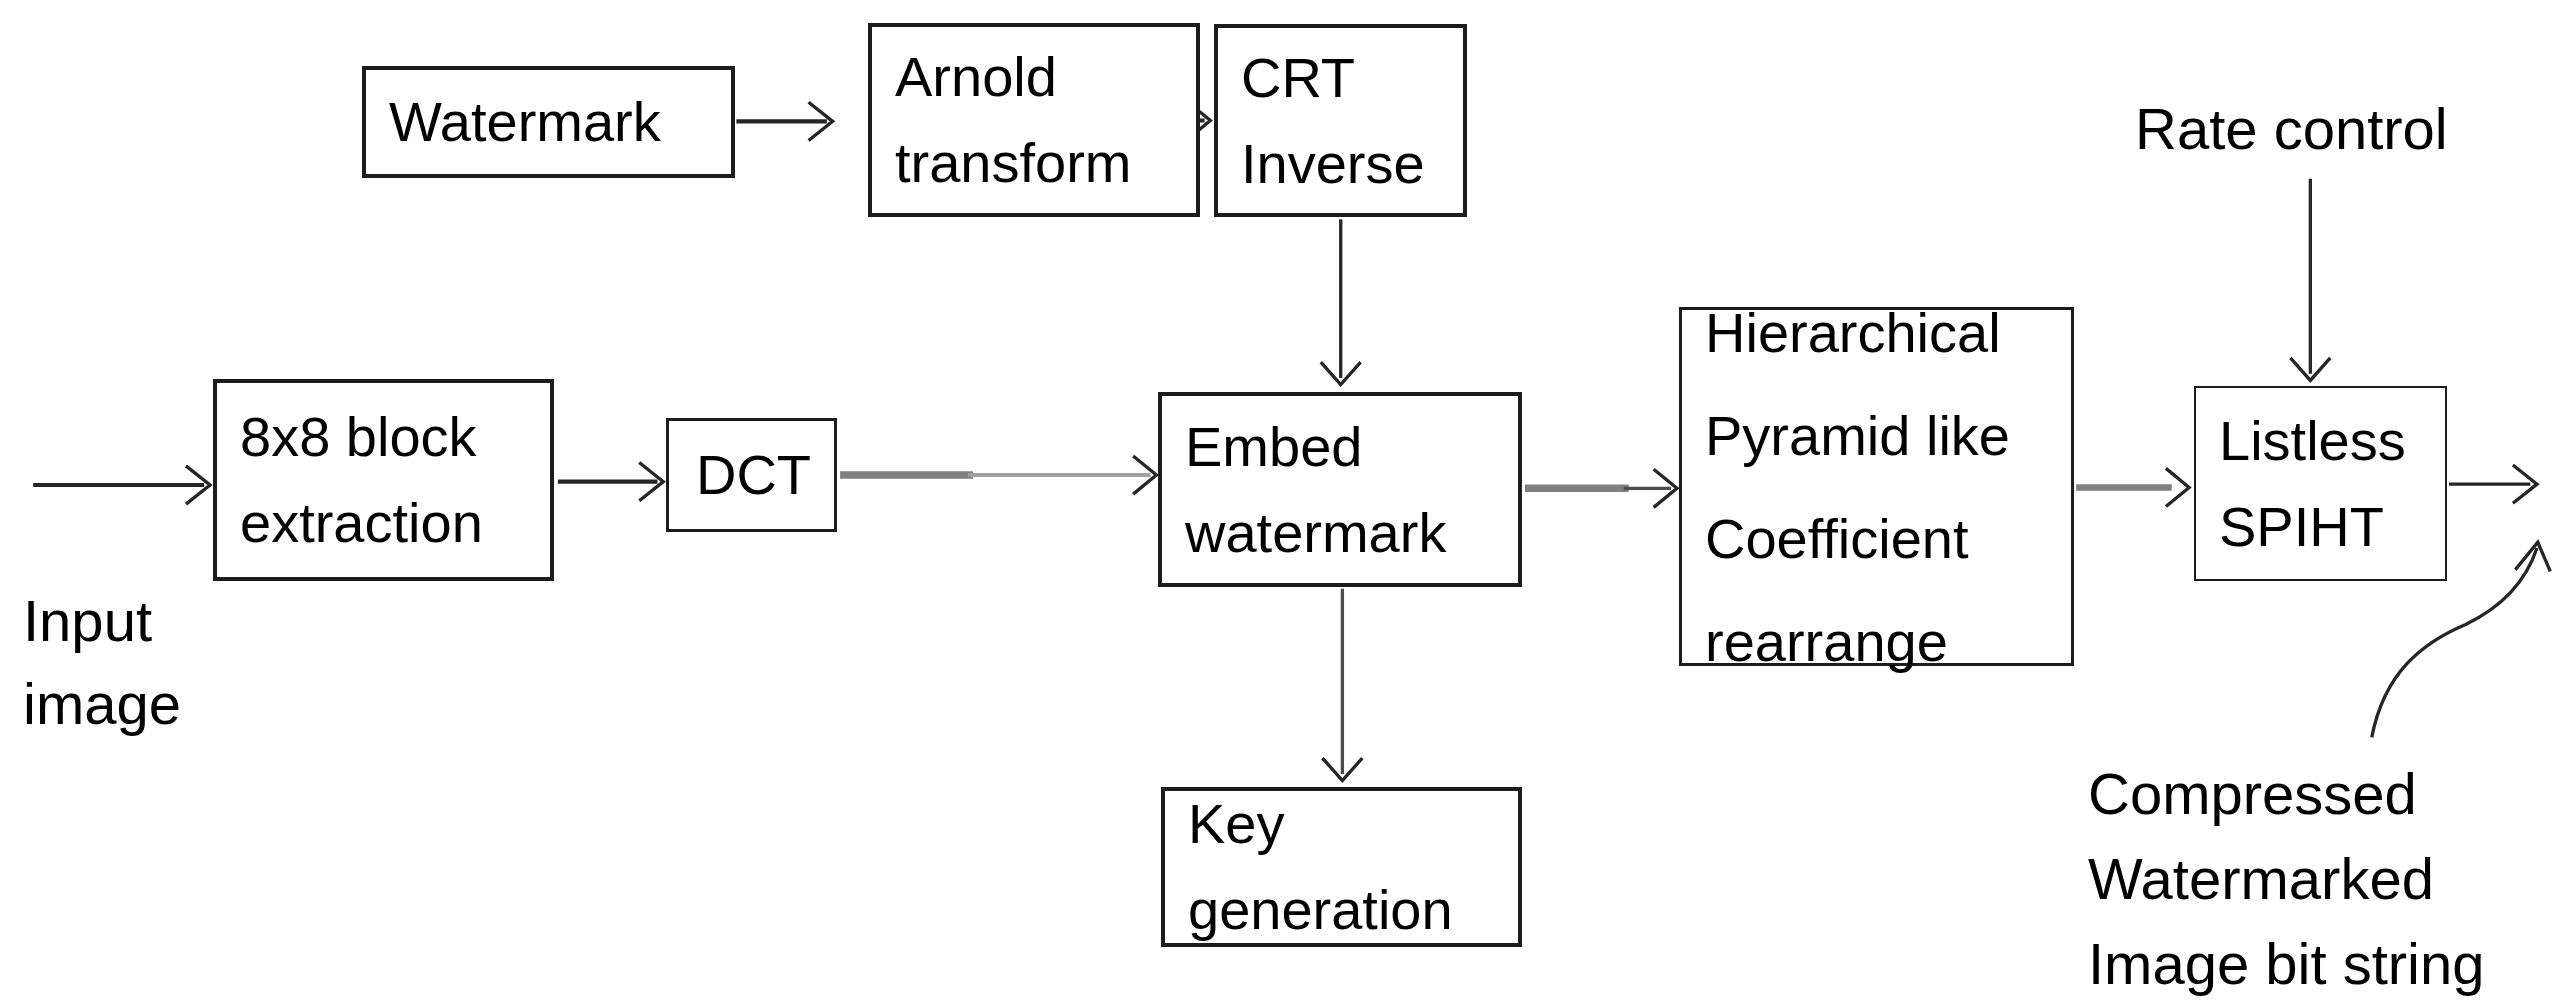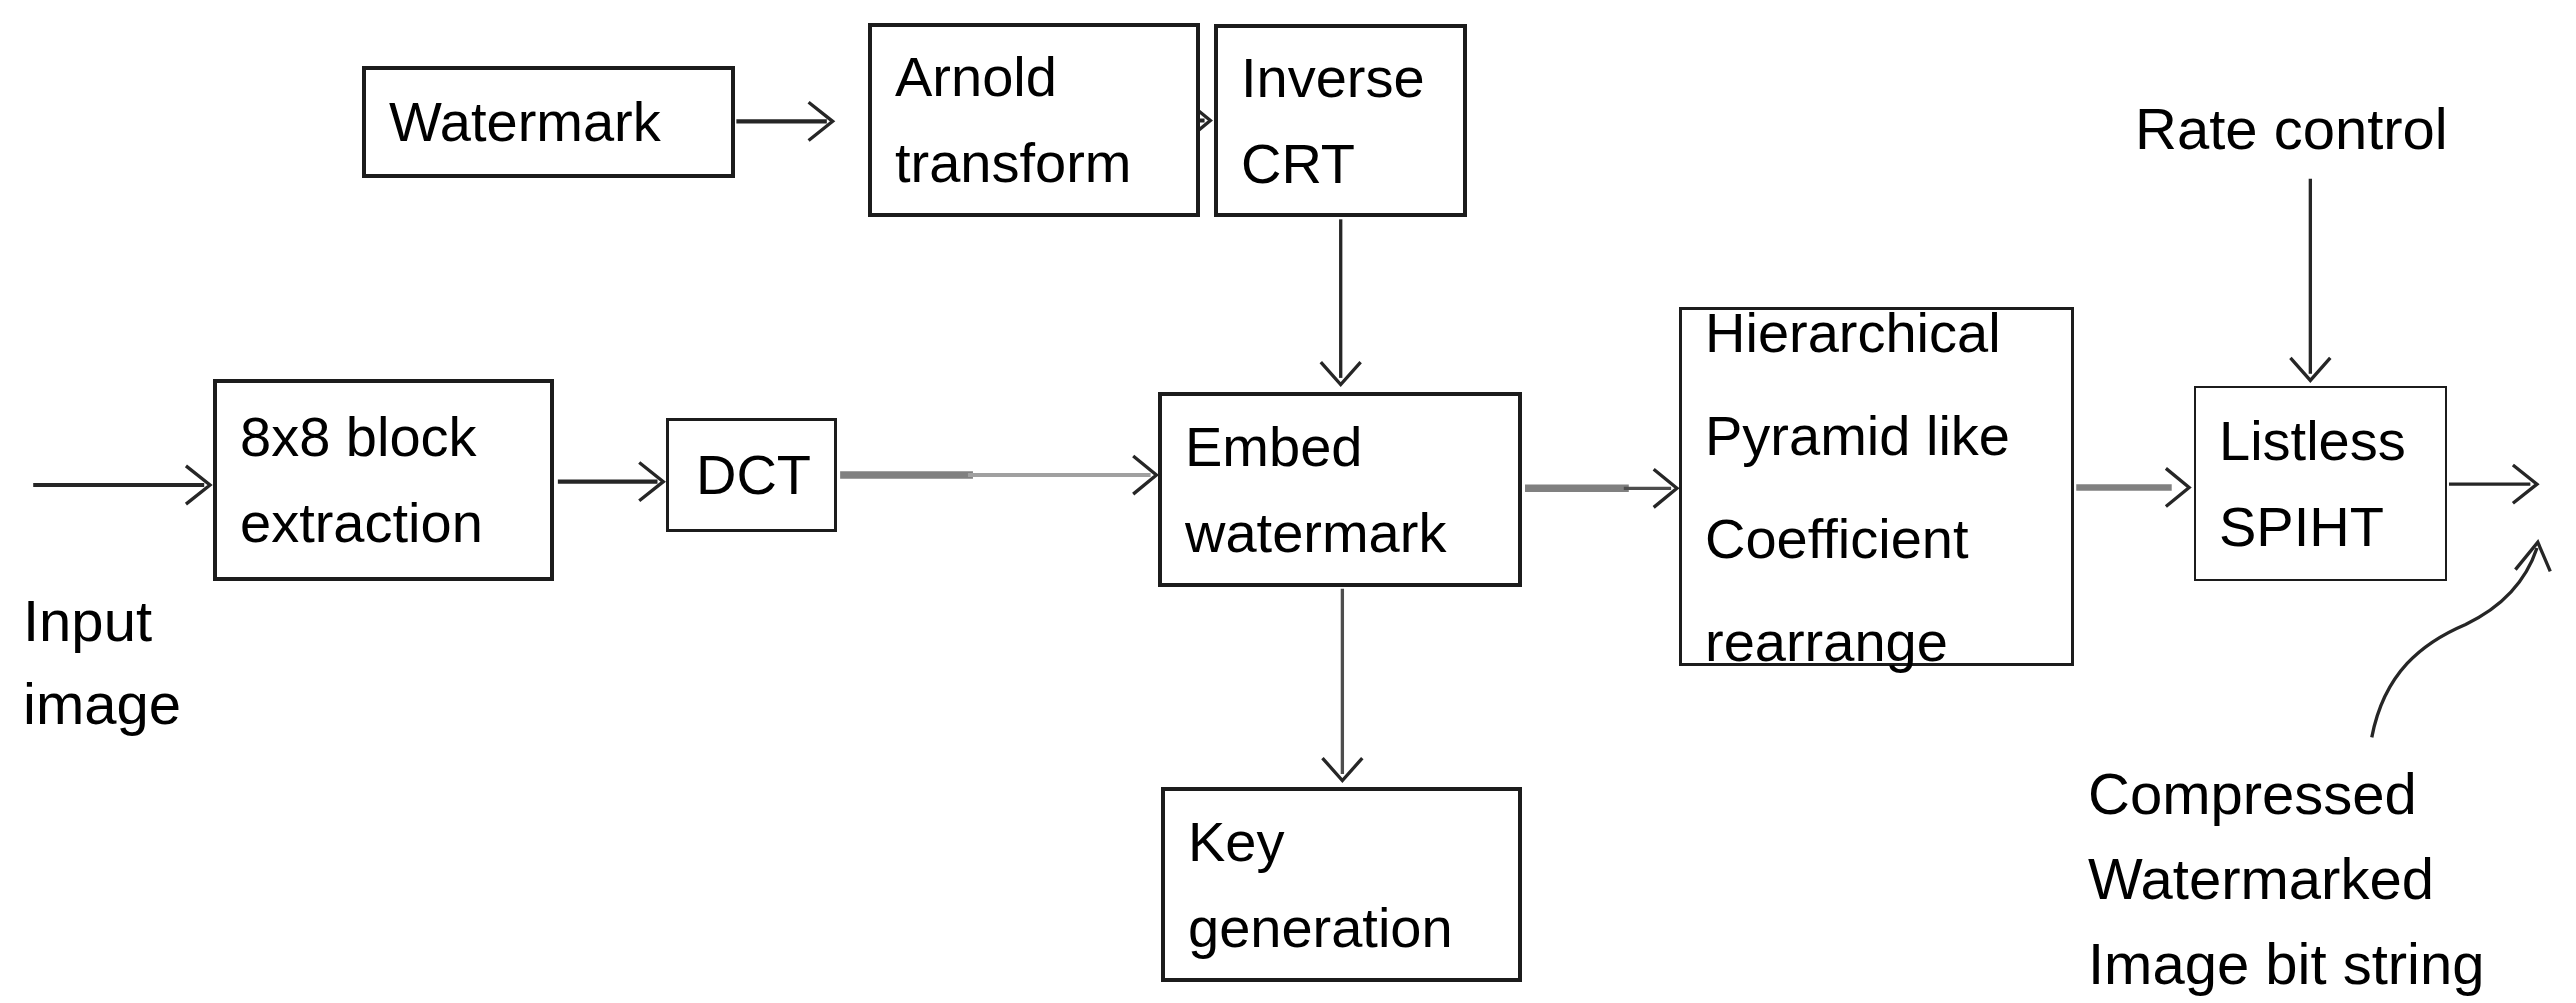--- a/index.html
+++ b/index.html
@@ -107,22 +107,22 @@
   <div class="box" style="left:362px;top:66px;width:373px;height:112px;">
     <span class="ln">Watermark</span>
   </div>
 
   <div class="box" style="left:868px;top:23px;width:332px;height:194px;">
     <span class="ln">Arnold</span>
     <span class="ln">transform</span>
   </div>
 
   <div class="box" style="left:1214px;top:24px;width:253px;height:193px;">
+    <span class="ln">CRT</span>
     <span class="ln">Inverse</span>
-    <span class="ln">CRT</span>
   </div>
 
   <div class="box" style="left:213px;top:379px;width:341px;height:202px;">
     <span class="ln">8x8 block</span>
     <span class="ln">extraction</span>
   </div>
 
   <div class="box box--thin box--center" style="left:666px;top:418px;width:171px;height:114px;">
     <span class="ln">DCT</span>
   </div>
@@ -137,21 +137,21 @@
     <span class="ln">Pyramid like</span>
     <span class="ln">Coefficient</span>
     <span class="ln">rearrange</span>
   </div>
 
   <div class="box box--thinner" style="left:2194px;top:386px;width:253px;height:195px;">
     <span class="ln">Listless</span>
     <span class="ln">SPIHT</span>
   </div>
 
-  <div class="box" style="left:1161px;top:787px;width:361px;height:195px;">
+  <div class="box" style="left:1161px;top:787px;width:361px;height:160px;">
     <span class="ln">Key</span>
     <span class="ln">generation</span>
   </div>
 
   <div class="annot" style="left:23px;top:579px;line-height:83px;">
     <span class="ln">Input</span>
     <span class="ln">image</span>
   </div>
 
   <div class="annot" style="left:2135px;top:86px;">

